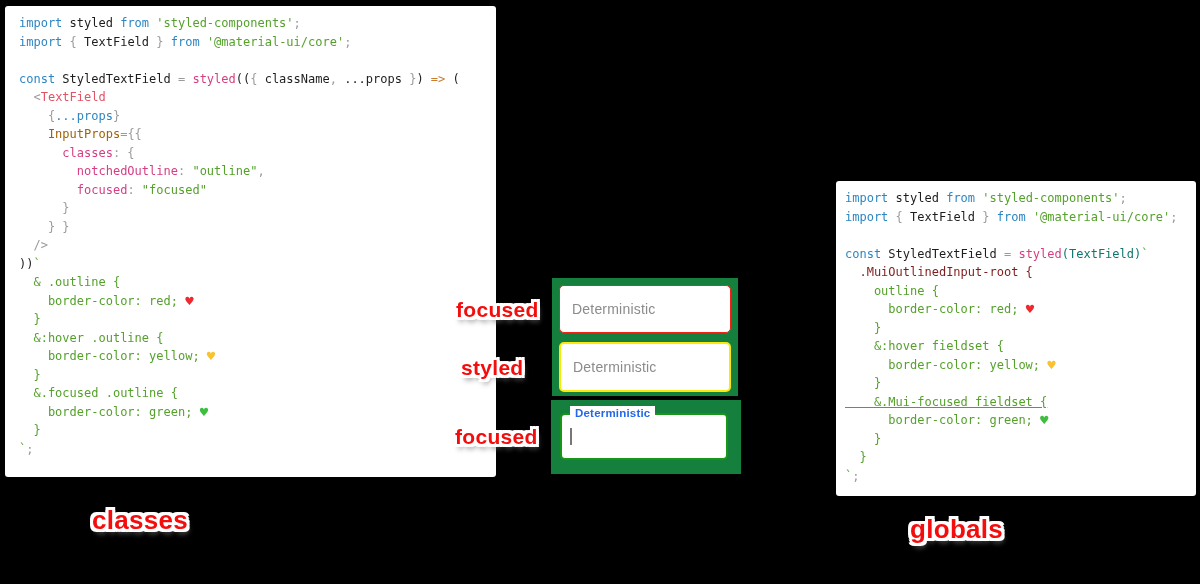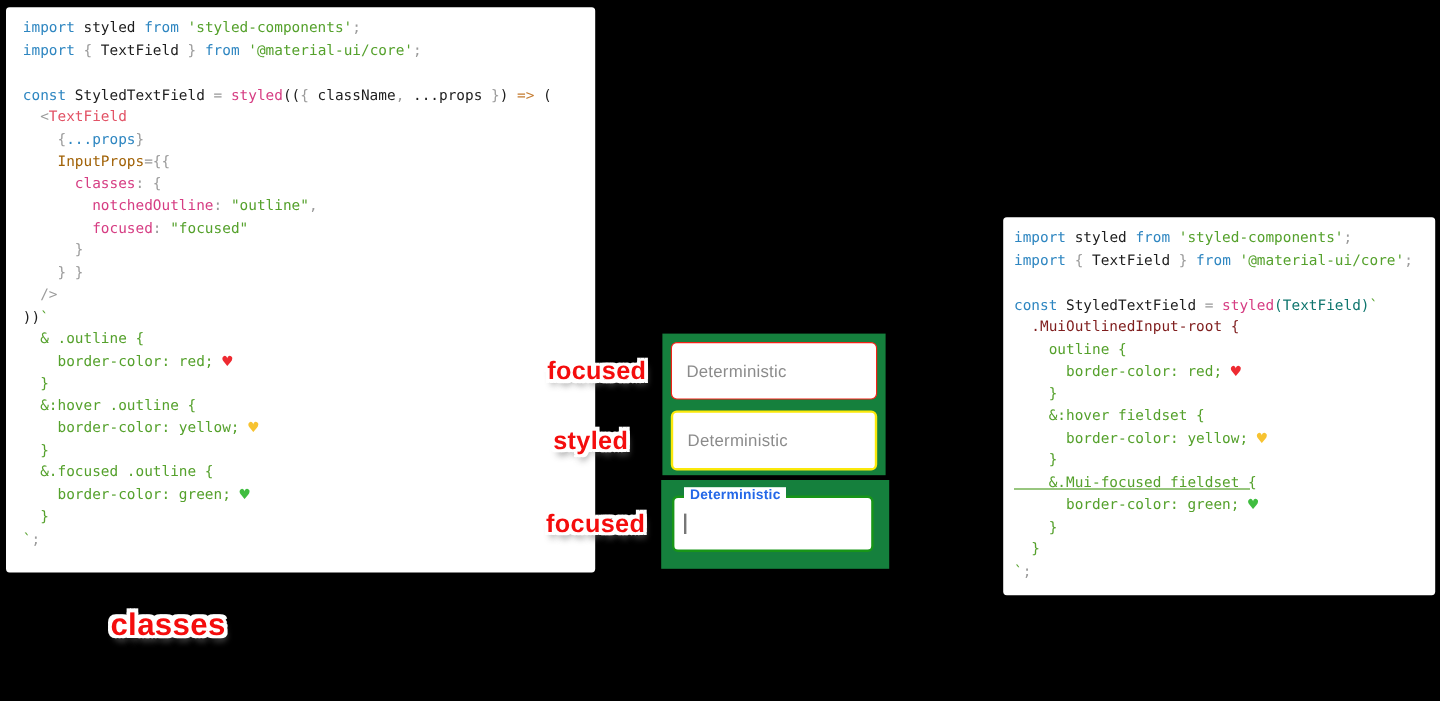--- a/index.html
+++ b/index.html
@@ -122,14 +122,15 @@
       <div class="code-line"><span style="color: rgb(85, 161, 44);">      border-color: green; </span><span class="t-heart" style="color: rgb(63, 189, 63);">♥</span></div>
       <div class="code-line"><span style="color: rgb(85, 161, 44);">    }</span></div>
       <div class="code-line"><span style="color: rgb(85, 161, 44);">  }</span></div>
       <div class="code-line"><span style="color: rgb(85, 161, 44);">`</span><span style="color: rgb(155, 155, 155);">;</span></div>
     </div>
 
   <div id="lbl-default" class="shout">focused</div>
   <div id="lbl-hover" class="shout">styled</div>
   <div id="lbl-focused" class="shout">focused</div>
   <div id="lbl-classes" class="shout">classes</div>
+  <div id="lbl-globals" class="shout">globals</div>
 
 </div>
 
 </body></html>

